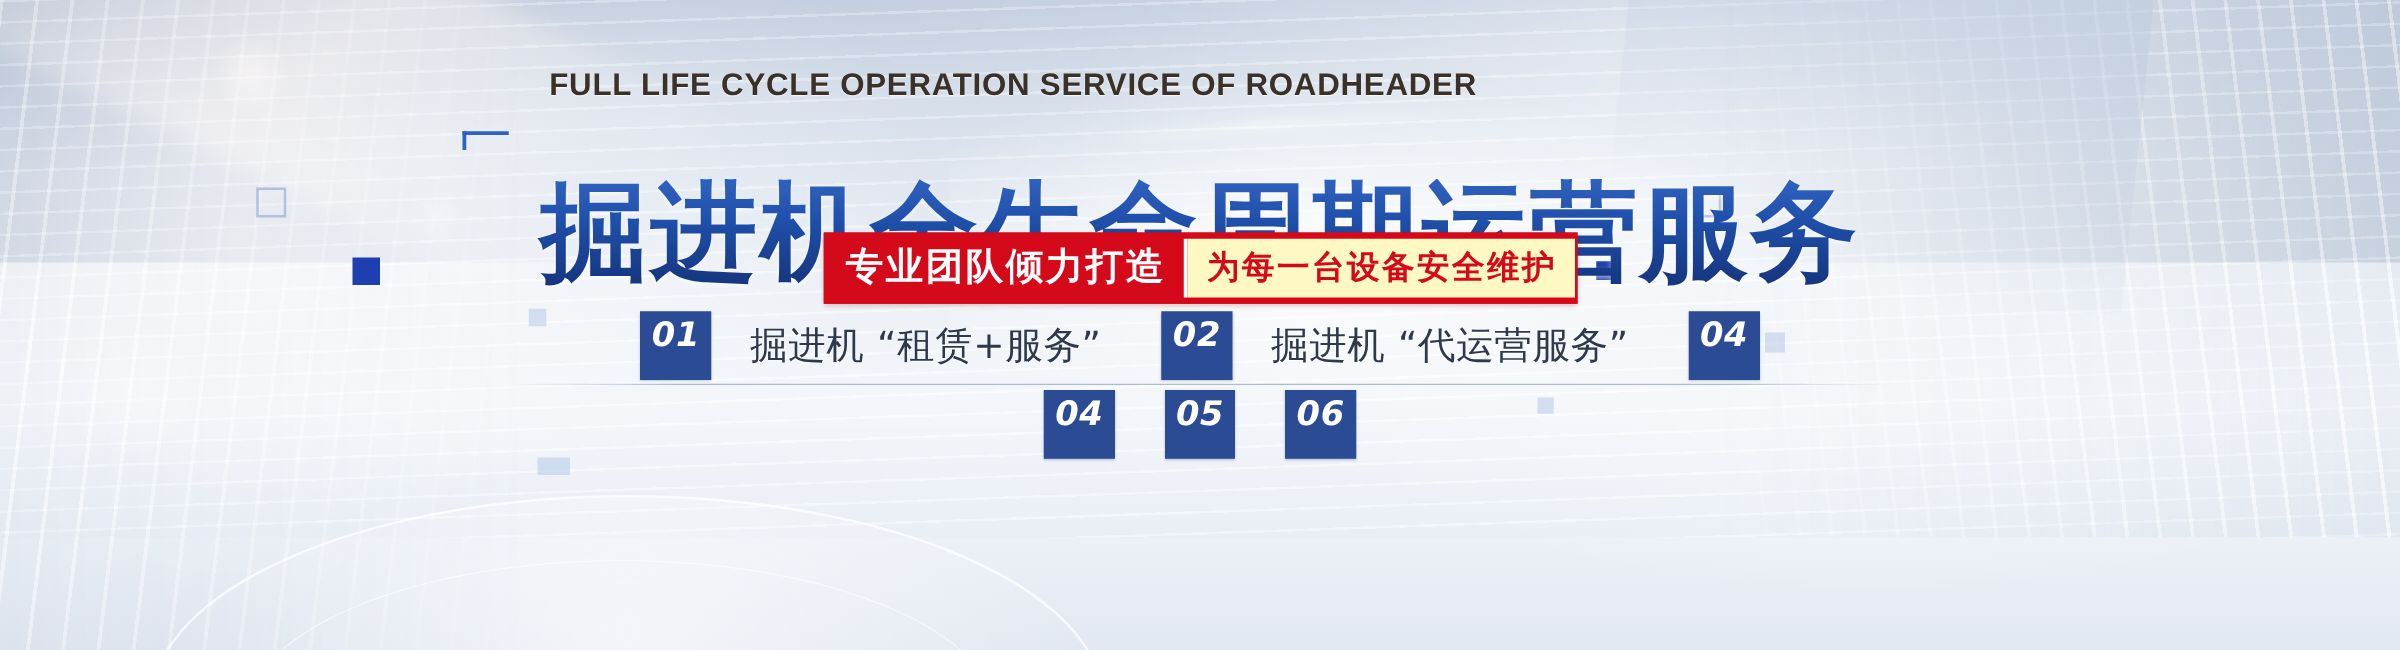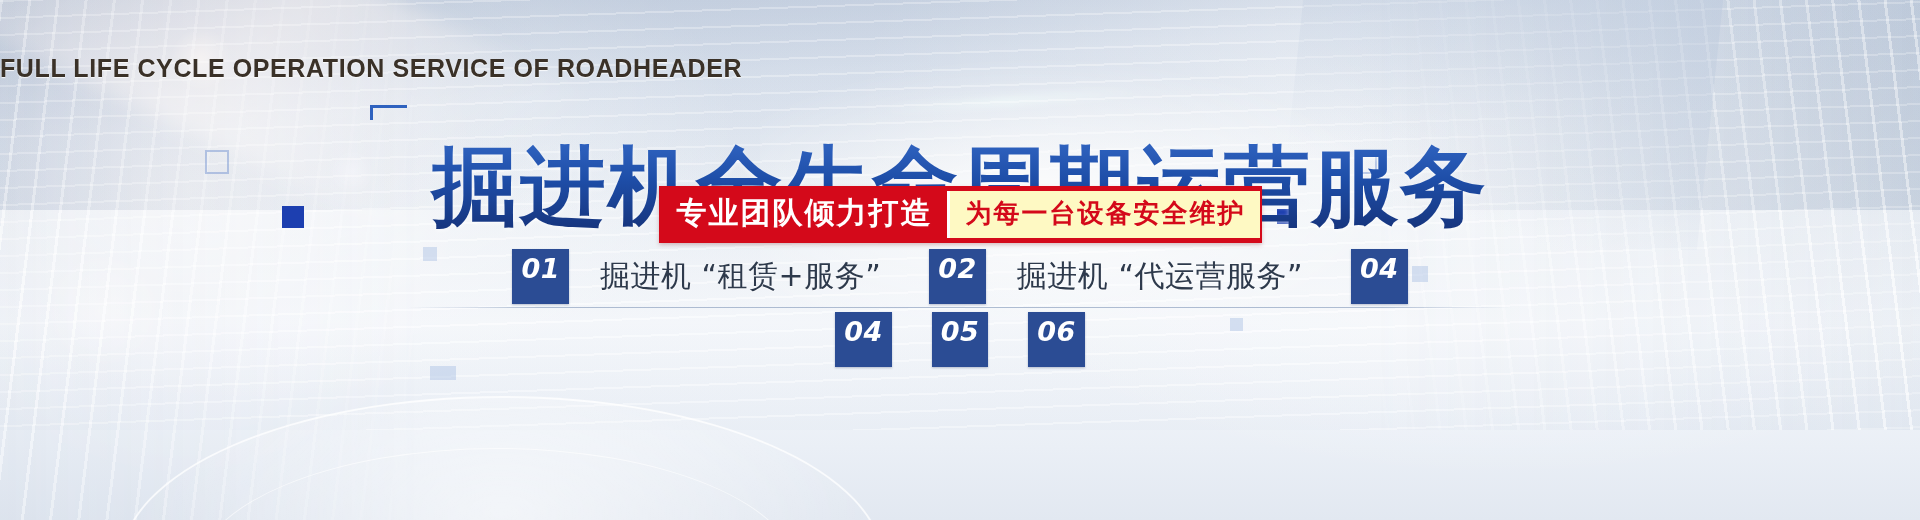--- a/index.html
+++ b/index.html
@@ -100,21 +100,21 @@
     transform:rotate(-4deg);filter:blur(3px);mix-blend-mode:screen;
   }
   .sq{position:absolute;}
   .sq-solid{background:#1d3fb0;}
   .sq-out{border:2px solid rgba(120,150,210,.5);}
   .sq-soft{background:rgba(160,185,225,.40);}
 
   
   .content{position:absolute;inset:0;}
   .eyebrow{
-    position:absolute;top:54px;left:0;width:1621px;text-align:left;
+    position:absolute;top:54px;left:0;width:1621px;text-align:center;
     font-size:25px;font-weight:bold;letter-spacing:.6px;color:#3a3128;
     font-family:"Liberation Sans","DejaVu Sans",sans-serif;
     text-shadow:0 1px 1px rgba(255,255,255,.8);
   }
   .headline{
     position:absolute;top:85px;left:0;width:1920px;text-align:center;
     font-size:86px;font-weight:bold;letter-spacing:2px;line-height:1;
     font-family:"DejaVu Sans","Liberation Sans",sans-serif;
     background:linear-gradient(180deg,#2f62bf 0%, #1e4ea8 42%, #16357e 100%);
     -webkit-background-clip:text;background-clip:text;color:transparent;

